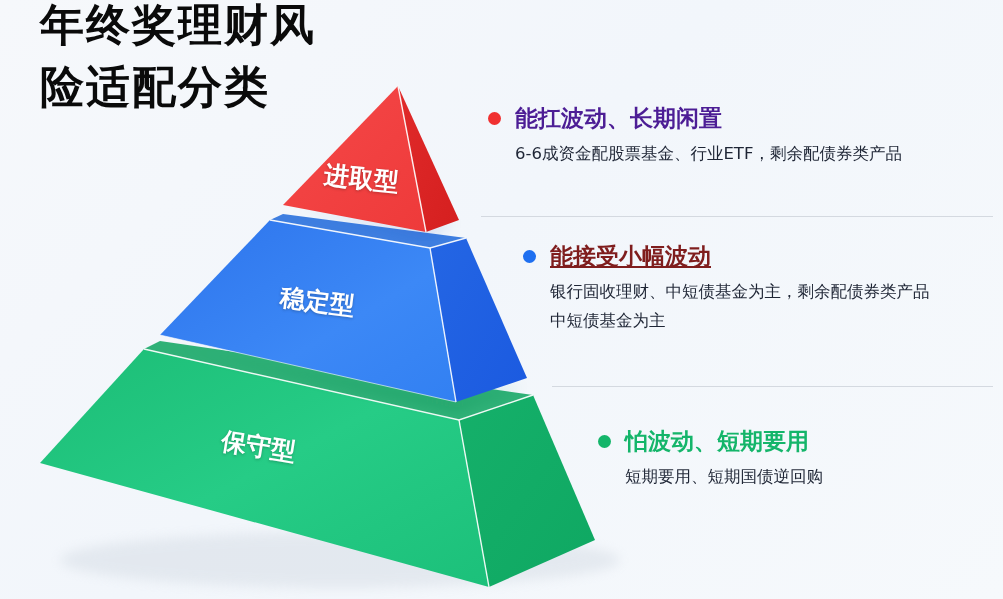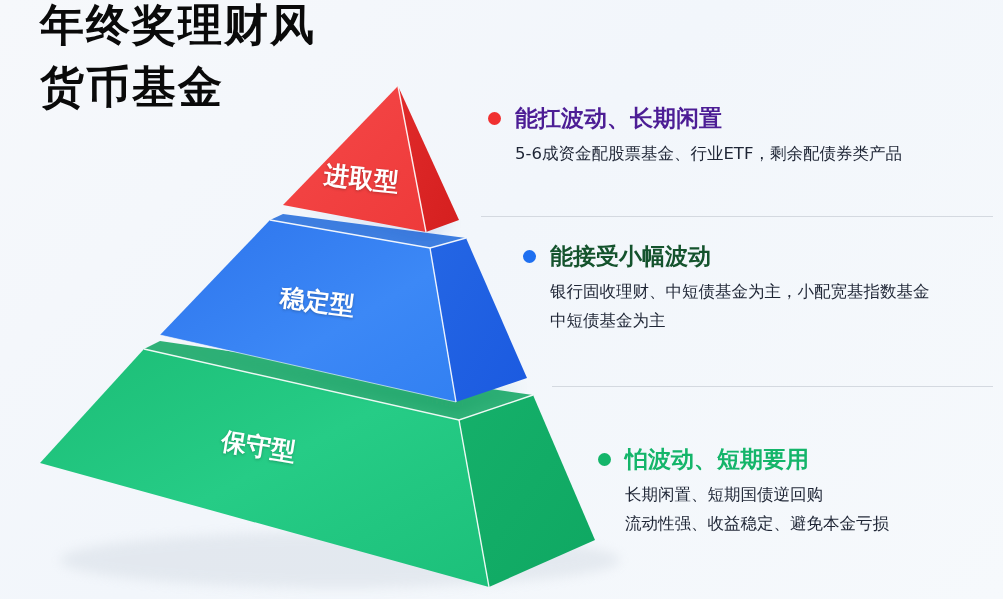--- a/index.html
+++ b/index.html
@@ -77,21 +77,21 @@
       position: absolute;
       height: 1px;
       background: #d4d9e0;
     }
   </style>
 </head>
 <body>
 
 <div class="title">
   <div>年终奖理财风</div>
-  <div>货币基金</div>
+  <div>险适配分类</div>
 </div>
 
 <svg class="pyramid" viewBox="0 0 1003 599">
   <defs>
     <linearGradient id="gRedFront" x1="0" y1="0" x2="1" y2="1">
       <stop offset="0" stop-color="#f54848"></stop>
       <stop offset="1" stop-color="#ee3a3a"></stop>
     </linearGradient>
     <linearGradient id="gRedSide" x1="0" y1="0" x2="1" y2="1">
       <stop offset="0" stop-color="#e02a2a"></stop>
@@ -157,41 +157,40 @@
 <div class="tier-label" style="left:324px; top:162px; transform: rotate(6deg);">进取型</div>
 <div class="tier-label" style="left:280px; top:285px; transform: rotate(7deg);">稳定型</div>
 <div class="tier-label" style="left:221px; top:430px; transform: rotate(9deg);">保守型</div>
 
 <div class="info" style="left:488px; top:103px;">
   <div class="heading" style="color:#4c1d95;">
     <span class="dot" style="background:#f03030;"></span>
     <span>能扛波动、长期闲置</span>
   </div>
   <div class="lines">
-    <div class="line">5-6成资金配股票基金、行业ETF，剩余配债券类产品</div>
+    <div class="line">6-6成资金配股票基金、行业ETF，剩余配债券类产品</div>
   </div>
 </div>
 
 <div class="divider" style="left:481px; top:216px; width:512px;"></div>
 
 <div class="info" style="left:523px; top:241px;">
-  <div class="heading" style="color:#14532d;">
+  <div class="heading" style="color:#7f1d1d;text-decoration:underline;">
     <span class="dot" style="background:#1e6ff0;"></span>
     <span>能接受小幅波动</span>
   </div>
   <div class="lines">
-    <div class="line">银行固收理财、中短债基金为主，小配宽基指数基金</div>
+    <div class="line">银行固收理财、中短债基金为主，剩余配债券类产品</div>
     <div class="line">中短债基金为主</div>
   </div>
 </div>
 
 <div class="divider" style="left:552px; top:386px; width:441px;"></div>
 
-<div class="info" style="left:598px; top:444px;">
+<div class="info" style="left:598px; top:426px;">
   <div class="heading" style="color:#14b56a;">
     <span class="dot" style="background:#14b56a;"></span>
     <span>怕波动、短期要用</span>
   </div>
   <div class="lines">
-    <div class="line">长期闲置、短期国债逆回购</div>
-    <div class="line">流动性强、收益稳定、避免本金亏损</div>
+    <div class="line">短期要用、短期国债逆回购</div>
   </div>
 </div>
 
 </body></html>

